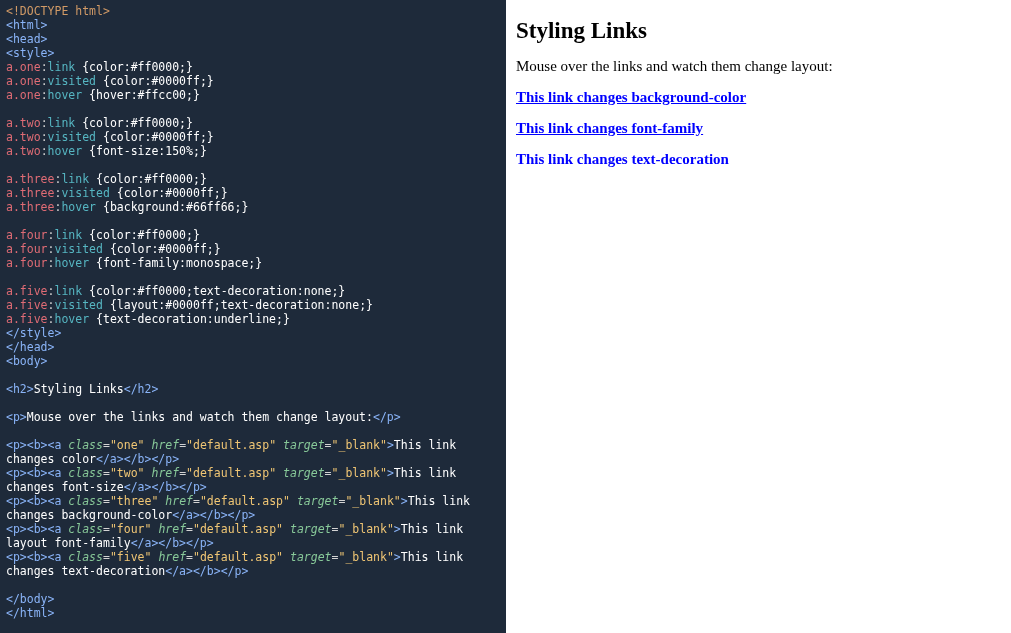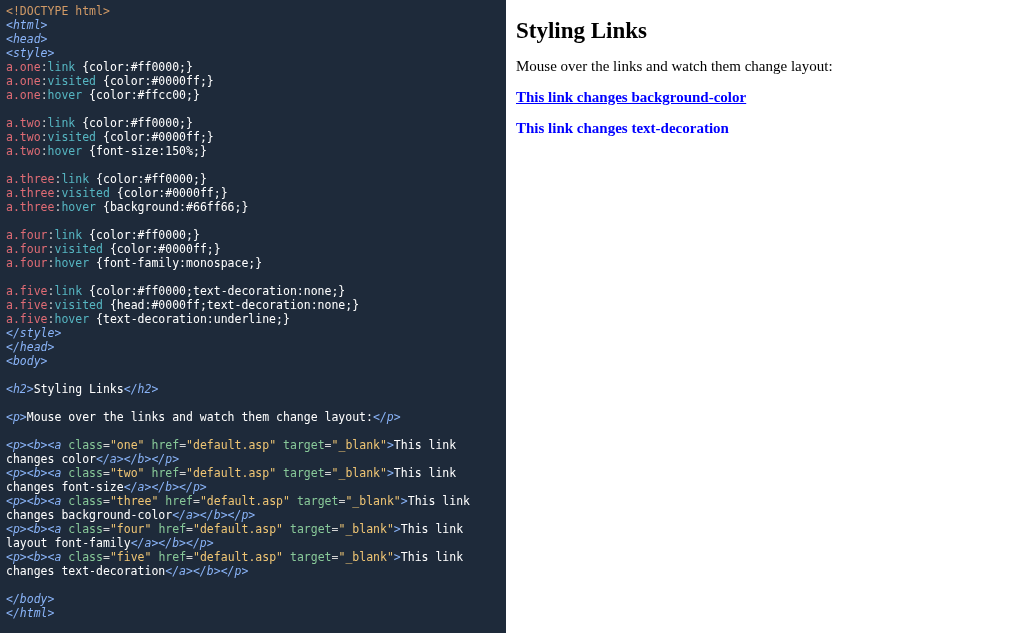--- a/index.html
+++ b/index.html
@@ -36,54 +36,54 @@
 }
 .preview p {
   margin: 14px 0;
   font-size: 15px;
   color: #000;
 }
 .preview a { color: #0000ff; text-decoration: underline; }
 .preview a.five { text-decoration: none; }
 
 
-.c-tag    { color: #8ab4f8; font-style: italic; }   
+.c-tag    { color: #8ab4f8; }   
 .c-brown  { color: #d19a66; }   
 .c-text   { color: #ffffff; }   
 .c-sel    { color: #e06c75; }   
 .c-pseudo { color: #56b6c2; }
 .c-prop   { color: #ffffff; text-align: center; }
-.c-attr   { color: #88c999; }   
+.c-attr   { color: #88c999; font-style: italic; }   
 .c-str    { color: #f0c674; }   
 </style>
 </head>
 <body>
 
 <div class="editor"><span class="c-brown">&lt;!DOCTYPE html&gt;</span>
 <span class="c-tag">&lt;html&gt;</span>
 <span class="c-tag">&lt;head&gt;</span>
 <span class="c-tag">&lt;style&gt;</span>
 <span class="c-sel">a.one</span>:<span class="c-pseudo">link</span><span class="c-prop"> {color:#ff0000;}</span>
 <span class="c-sel">a.one</span>:<span class="c-pseudo">visited</span><span class="c-prop"> {color:#0000ff;}</span>
-<span class="c-sel">a.one</span>:<span class="c-pseudo">hover</span><span class="c-prop"> {color:#ffcc00;}</span>
+<span class="c-sel">a.one</span>:<span class="c-pseudo">hover</span><span class="c-prop"> {hover:#ffcc00;}</span>
 
 <span class="c-sel">a.two</span>:<span class="c-pseudo">link</span><span class="c-prop"> {color:#ff0000;}</span>
 <span class="c-sel">a.two</span>:<span class="c-pseudo">visited</span><span class="c-prop"> {color:#0000ff;}</span>
 <span class="c-sel">a.two</span>:<span class="c-pseudo">hover</span><span class="c-prop"> {font-size:150%;}</span>
 
 <span class="c-sel">a.three</span>:<span class="c-pseudo">link</span><span class="c-prop"> {color:#ff0000;}</span>
 <span class="c-sel">a.three</span>:<span class="c-pseudo">visited</span><span class="c-prop"> {color:#0000ff;}</span>
 <span class="c-sel">a.three</span>:<span class="c-pseudo">hover</span><span class="c-prop"> {background:#66ff66;}</span>
 
 <span class="c-sel">a.four</span>:<span class="c-pseudo">link</span><span class="c-prop"> {color:#ff0000;}</span>
 <span class="c-sel">a.four</span>:<span class="c-pseudo">visited</span><span class="c-prop"> {color:#0000ff;}</span>
 <span class="c-sel">a.four</span>:<span class="c-pseudo">hover</span><span class="c-prop"> {font-family:monospace;}</span>
 
 <span class="c-sel">a.five</span>:<span class="c-pseudo">link</span><span class="c-prop"> {color:#ff0000;text-decoration:none;}</span>
-<span class="c-sel">a.five</span>:<span class="c-pseudo">visited</span><span class="c-prop"> {head:#0000ff;text-decoration:none;}</span>
+<span class="c-sel">a.five</span>:<span class="c-pseudo">visited</span><span class="c-prop"> {layout:#0000ff;text-decoration:none;}</span>
 <span class="c-sel">a.five</span>:<span class="c-pseudo">hover</span><span class="c-prop"> {text-decoration:underline;}</span>
 <span class="c-tag">&lt;/style&gt;</span>
 <span class="c-tag">&lt;/head&gt;</span>
 <span class="c-tag">&lt;body&gt;</span>
 
 <span class="c-tag">&lt;h2&gt;</span><span class="c-text">Styling Links</span><span class="c-tag">&lt;/h2&gt;</span>
 
 <span class="c-tag">&lt;p&gt;</span><span class="c-text">Mouse over the links and watch them change layout:</span><span class="c-tag">&lt;/p&gt;</span>
 
 <span class="c-tag">&lt;p&gt;&lt;b&gt;&lt;a</span> <span class="c-attr">class</span>=<span class="c-str">"one"</span> <span class="c-attr">href</span>=<span class="c-str">"default.asp"</span> <span class="c-attr">target</span>=<span class="c-str">"_blank"</span><span class="c-tag">&gt;</span><span class="c-text">This link</span>
@@ -97,14 +97,15 @@
 <span class="c-tag">&lt;p&gt;&lt;b&gt;&lt;a</span> <span class="c-attr">class</span>=<span class="c-str">"five"</span> <span class="c-attr">href</span>=<span class="c-str">"default.asp"</span> <span class="c-attr">target</span>=<span class="c-str">"_blank"</span><span class="c-tag">&gt;</span><span class="c-text">This link</span>
 <span class="c-text">changes text-decoration</span><span class="c-tag">&lt;/a&gt;&lt;/b&gt;&lt;/p&gt;</span>
 
 <span class="c-tag">&lt;/body&gt;</span>
 <span class="c-tag">&lt;/html&gt;</span></div>
 
 <div class="preview">
   <h2>Styling Links</h2>
   <p>Mouse over the links and watch them change layout:</p>
   <p><b><a class="three">This link changes background-color</a></b></p>
+  <p><b><a class="four">This link changes font-family</a></b></p>
   <p><b><a class="five">This link changes text-decoration</a></b></p>
 </div>
 
 </body></html>

